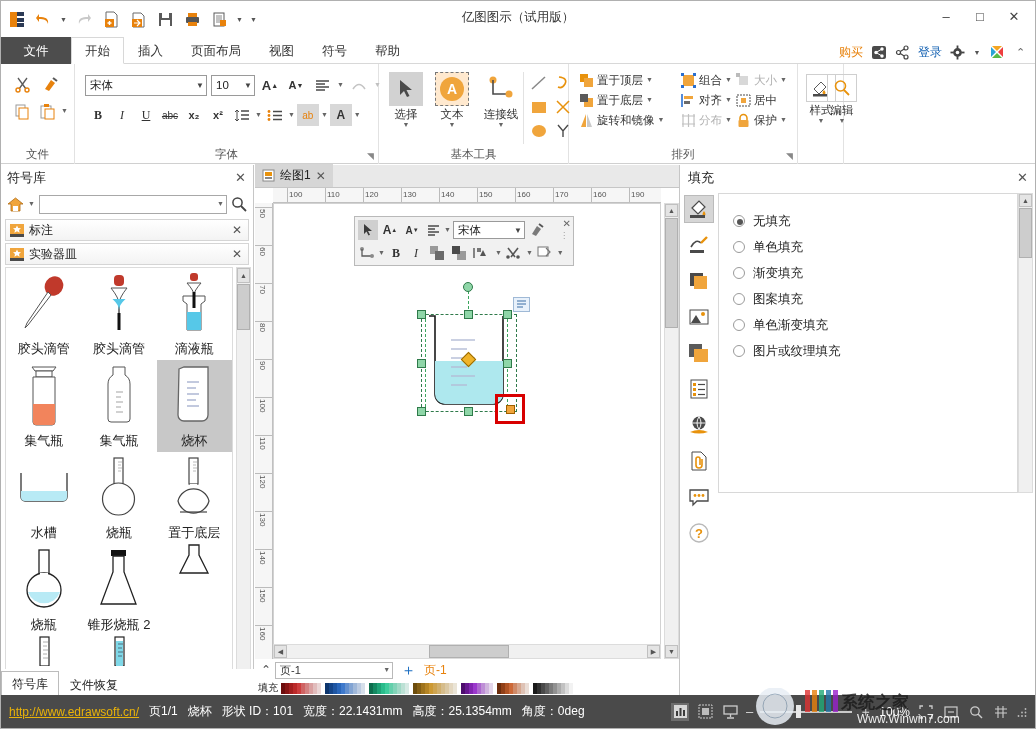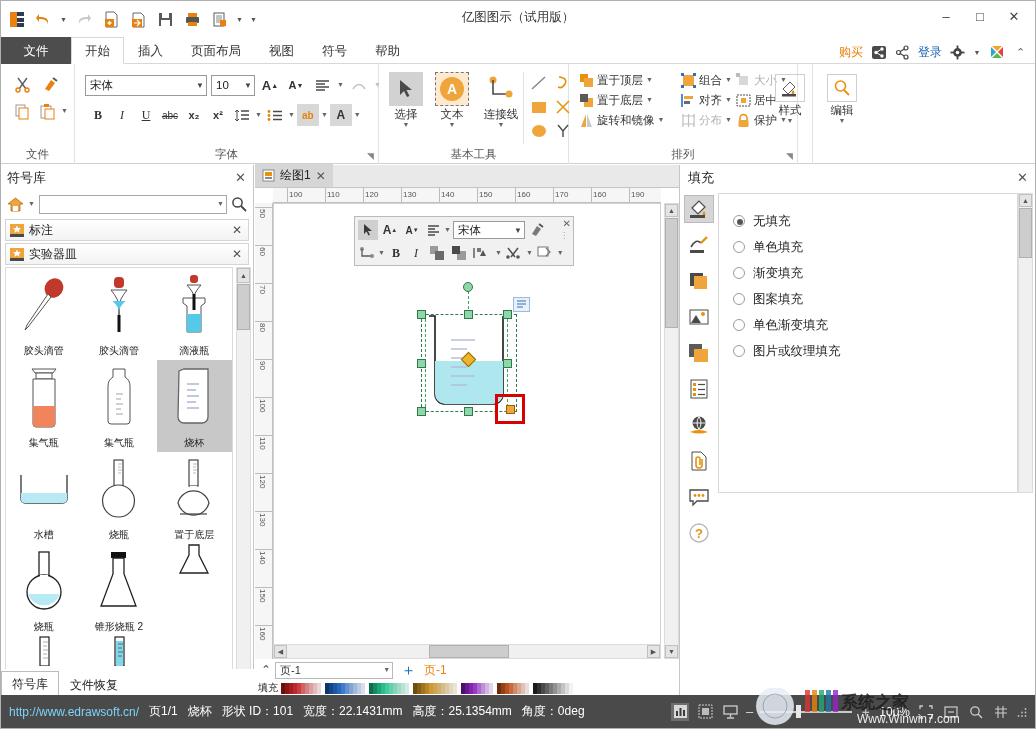--- a/index.html
+++ b/index.html
@@ -142,21 +142,21 @@
     position: absolute; left: 4px; top: 102px; width: 228px; height: 545px;
     background: #fff; border: 1px solid #dcdcdc;
     display: grid; grid-template-columns: repeat(3, 1fr);
     grid-auto-rows: 92px; overflow: hidden;
   }
   .shapecell {
     display: flex; flex-direction: column; align-items: center;
     justify-content: flex-end; cursor: pointer; padding-bottom: 2px;
   }
   .shapecell.selected { background: #c8c8c8; }
-  .shapecell .sname { font-size: 10px; color: #222; margin-top: 2px; }
+  .shapecell .sname { font-size: 13px; color: #222; margin-top: 2px; }
   .shapecell .svgwrap { flex: 1; display:flex; align-items:center; justify-content:center; }
   .vscroll {
     position: absolute; right: 2px; top: 102px; width: 15px; height: 545px;
     background: #f0f0f0; border: 1px solid #dcdcdc;
   }
   .vscroll .arrow {
     width: 13px; height: 15px; background: #e4e4e4; border: 1px solid #c0c0c0;
     display: flex; align-items: center; justify-content: center;
     font-size: 7px; color: #555; cursor: pointer;
   }
@@ -281,21 +281,21 @@
     position: absolute; right: 2px; top: 28px; width: 15px; height: 300px;
     background: #f0f0f0; border: 1px solid #dcdcdc;
   }
 
   
   .statusbar {
     position: absolute; left: 0; bottom: 0; width: 1034px; height: 33px;
     background: #4a4a4a; color: #fff; display: flex; align-items: center;
     font-size: 12px; padding: 0 8px; gap: 10px;
   }
-  .sb-url { color: #7dd3fc; cursor: pointer; }
+  .sb-url { color: #eab308; text-decoration: underline; cursor: pointer; }
   .sb-item { white-space: nowrap; }
   .sb-right {
     position: absolute; right: 8px; display: flex; align-items: center; gap: 7px;
   }
   .sb-ico {
     width: 18px; height: 18px; display:flex; align-items:center;
     justify-content:center; cursor:pointer; color: #ddd;
   }
   .sb-ico.active { background: #6d6d6d; }
   .zoom-slider {
@@ -539,21 +539,21 @@
         <div class="iconbtn">
           <svg width="16" height="13" viewBox="0 0 16 13">
             <circle cx="2" cy="2.5" r="1.4" fill="#E8820C"></circle>
               <circle cx="2" cy="6.5" r="1.4" fill="#E8820C"></circle>
               <circle cx="2" cy="10.5" r="1.4" fill="#E8820C"></circle>
             <path d="M6 2.5 h9 M6 6.5 h9 M6 10.5 h9" stroke="#4a4a4a" stroke-width="1.3"></path>
           </svg>
         </div>
         <span class="caret">▼</span>
         <div class="iconbtn" style="background:#d8d8d8;">
-          <span style="color:#E8820C;font-size:10px;font-weight:bold;">ab</span>
+          <span style="color:#E8820C;font-size:10px;font-weight:normal;">ab</span>
         </div>
         <span class="caret">▼</span>
         <div class="iconbtn" style="flex-direction:column;background:#d8d8d8;">
           <span style="font-weight:bold;font-size:12px;line-height:11px;">A</span>
         </div>
         <span class="caret">▼</span>
       </div>
       <div class="rgroup-label">字体</div>
       <div class="rgroup-launcher">◥</div>
     </div>
@@ -705,21 +705,21 @@
               <rect x="2.5" y="7" width="10" height="7" rx="1" fill="#F0A53C"></rect>
             </svg>
           <span>保护</span>
           <span class="caret">▼</span>
         </div>
       </div>
       <div class="rgroup-label">排列</div>
       <div class="rgroup-launcher">◥</div>
     </div>
 
-    <div class="rgroup" style="left:766px; width:46px;">
+    <div class="rgroup" style="left:797px; width:46px;">
       <div class="bigbtn" style="position:absolute;left:2px;top:10px;width:42px;">
         <div style="width:30px;height:28px;border:1px solid #cfcfcf;display:flex;align-items:center;justify-content:center;">
           <svg width="20" height="20" viewBox="0 0 20 20">
             <path d="M3 11 L10 4 L15 9 L8 16 Z" fill="#fff" stroke="#5a5a5a"></path>
             <path d="M13 12 q3 3 0 5 q-3 -2 0 -5" fill="#E8920C"></path>
             <rect x="2" y="16" width="14" height="2.5" fill="#4a4a4a"></rect>
           </svg>
         </div>
         <span class="lbl">样式</span>
         <span class="caret">▼</span>

